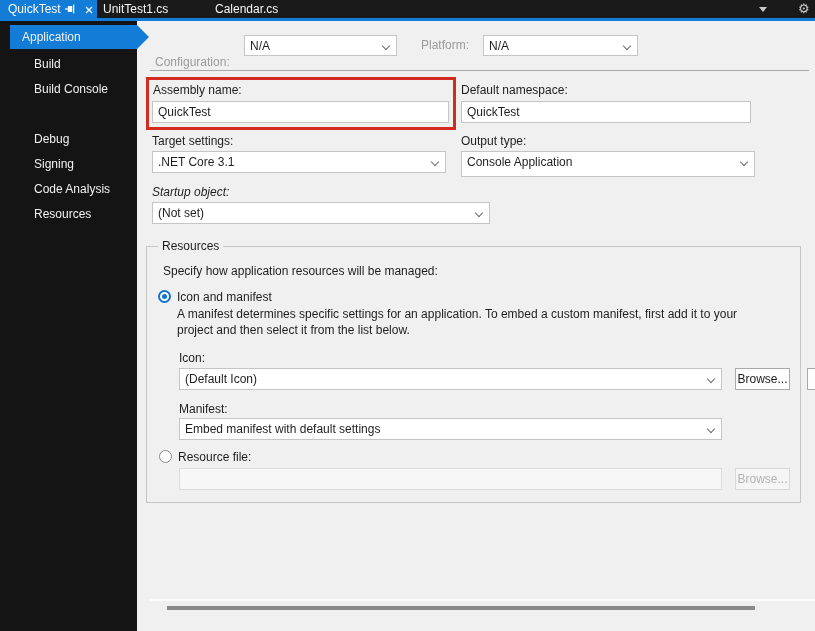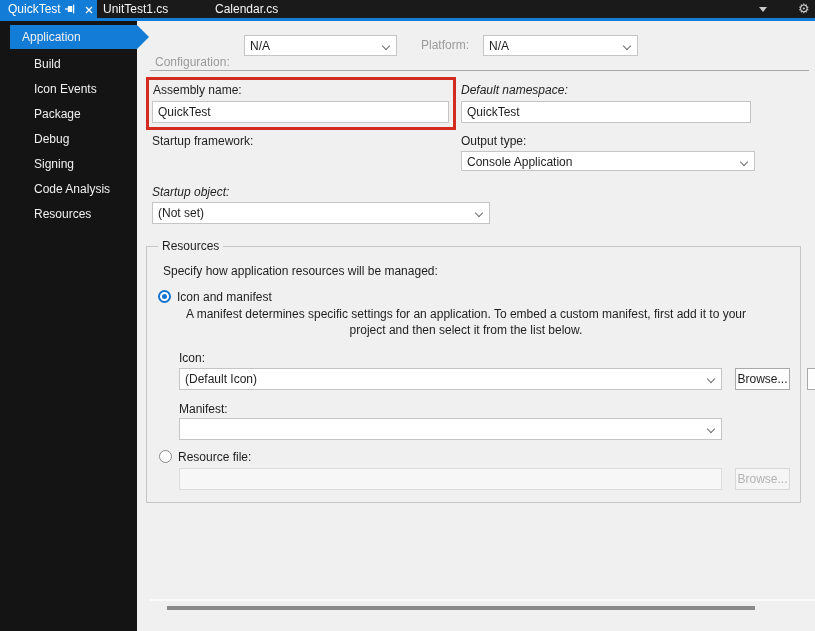--- a/index.html
+++ b/index.html
@@ -32,21 +32,21 @@
   .btn{background:#fdfdfd;border:1px solid #a9a9a9;text-align:center;line-height:20px;color:var(--txt);}
   .btn.dis{background:#f5f5f5;border-color:#d8d8d8;color:#b3b3b3;}
   .divider{background:#a8a8a8;}
   .redbox{border:3px solid var(--red);z-index:5;pointer-events:none;}
   .group{border:1px solid #c6c6c6;}
   .legend{background:var(--bg);padding:0 4px;z-index:2;height:15px;line-height:15px;}
   .radio{width:13px;height:13px;border-radius:50%;}
   .radio.on{background:#fff;border:2px solid #1273d0;}
   .radio.on::after{content:"";position:absolute;left:2px;top:2px;width:5px;height:5px;border-radius:50%;background:#1273d0;}
   .radio.off{background:#fefefe;border:1px solid #8a8a8a;}
-  .desc{width:578px;line-height:16px;color:var(--txt);text-align:center;}
+  .desc{width:578px;line-height:16px;color:var(--txt);}
   .scroll-line{background:#fcfcfc;}
   .scroll-thumb{background:#8a8a8a;}
 </style>
 </head>
 <body>
 
 <div id="app">
 
   <div class="abs tabbar">
     <div class="abs tab-active">
@@ -71,22 +71,21 @@
       <span>Calendar.cs</span>
     </div>
     <div class="abs winchev"></div>
     <div class="abs gear">⚙</div>
   </div>
   <div class="abs underline"></div>
 
   <div class="abs sidebar">
     <div class="sitem sel" style="top:4px;"><span>Application</span></div>
     <div class="sitem" style="top:31px;"><span>Build</span></div>
-    <div class="sitem" style="top:56px;"><span>Icon Events</span></div>
-    <div class="sitem" style="top:81px;"><span>Package</span></div>
+    <div class="sitem" style="top:56px;"><span>Build Console</span></div>
     <div class="sitem" style="top:106px;"><span>Debug</span></div>
     <div class="sitem" style="top:131px;"><span>Signing</span></div>
     <div class="sitem" style="top:156px;"><span>Code Analysis</span></div>
     <div class="sitem" style="top:181px;"><span>Resources</span></div>
   </div>
 
   <div class="abs lbl dislbl" style="left:155px;top:38px;margin-top:17px;">Configuration:</div>
   <div class="abs dd" style="left:244px;top:35px;width:153px;height:21px;">
     <span>N/A</span>
     <span class="chev"></span>
@@ -96,26 +95,30 @@
     <span>N/A</span>
     <span class="chev"></span>
   </div>
 
   <div class="abs divider" style="left:150px;top:70px;width:659px;height:1px;"></div>
 
   <div class="abs redbox" style="left:146px;top:77px;width:310px;height:53px;"></div>
 
   <div class="abs lbl" style="left:153px;top:83px;">Assembly name:</div>
   <input class="abs tb" style="left: 152px; top: 101px; width: 297px; height: 22px;" value="QuickTest">
-  <div class="abs lbl" style="left:461px;top:83px;font-style:italic;">Default namespace:</div>
+  <div class="abs lbl" style="left:461px;top:83px;">Default namespace:</div>
   <input class="abs tb" style="left: 461px; top: 101px; width: 290px; height: 22px;" value="QuickTest">
 
-  <div class="abs lbl" style="left:152px;top:134px;">Startup framework:</div>
+  <div class="abs lbl" style="left:152px;top:134px;">Target settings:</div>
+  <div class="abs dd" style="left:152px;top:151px;width:294px;height:22px;">
+    <span>.NET Core 3.1</span>
+    <span class="chev"></span>
+  </div>
   <div class="abs lbl" style="left:461px;top:134px;">Output type:</div>
-  <div class="abs dd" style="left:461px;top:151px;width:294px;height:20px;">
+  <div class="abs dd" style="left:461px;top:151px;width:294px;height:26px;">
     <span>Console Application</span>
     <span class="chev"></span>
   </div>
 
   <div class="abs lbl" style="left:152px;top:185px;font-style:italic;">Startup object:</div>
   <div class="abs dd" style="left:152px;top:202px;width:338px;height:22px;">
     <span>(Not set)</span>
     <span class="chev"></span>
   </div>
 
@@ -132,20 +135,21 @@
   <div class="abs lbl" style="left:179px;top:351px;">Icon:</div>
   <div class="abs dd" style="left:179px;top:368px;width:543px;height:22px;">
     <span>(Default Icon)</span>
     <span class="chev"></span>
   </div>
   <div class="abs btn" style="left:735px;top:368px;width:55px;height:22px;">Browse...</div>
   <div class="abs btn" style="left:807px;top:368px;width:14px;height:22px;"></div>
 
   <div class="abs lbl" style="left:179px;top:402px;">Manifest:</div>
   <div class="abs dd" style="left:179px;top:418px;width:543px;height:22px;">
+    <span>Embed manifest with default settings</span>
     <span class="chev"></span>
   </div>
 
   <div class="abs radio off" style="left:159px;top:450px;"></div>
   <div class="abs lbl" style="left:178px;top:450px;">Resource file:</div>
   <input class="abs tb" style="left: 179px; top: 468px; width: 543px; height: 22px;" disabled="" value="">
   <div class="abs btn dis" style="left:735px;top:468px;width:55px;height:22px;">Browse...</div>
 
   <div class="abs scroll-line" style="left:150px;top:599px;width:665px;height:2px;"></div>
   <div class="abs scroll-thumb" style="left:167px;top:606px;width:588px;height:4px;"></div>

